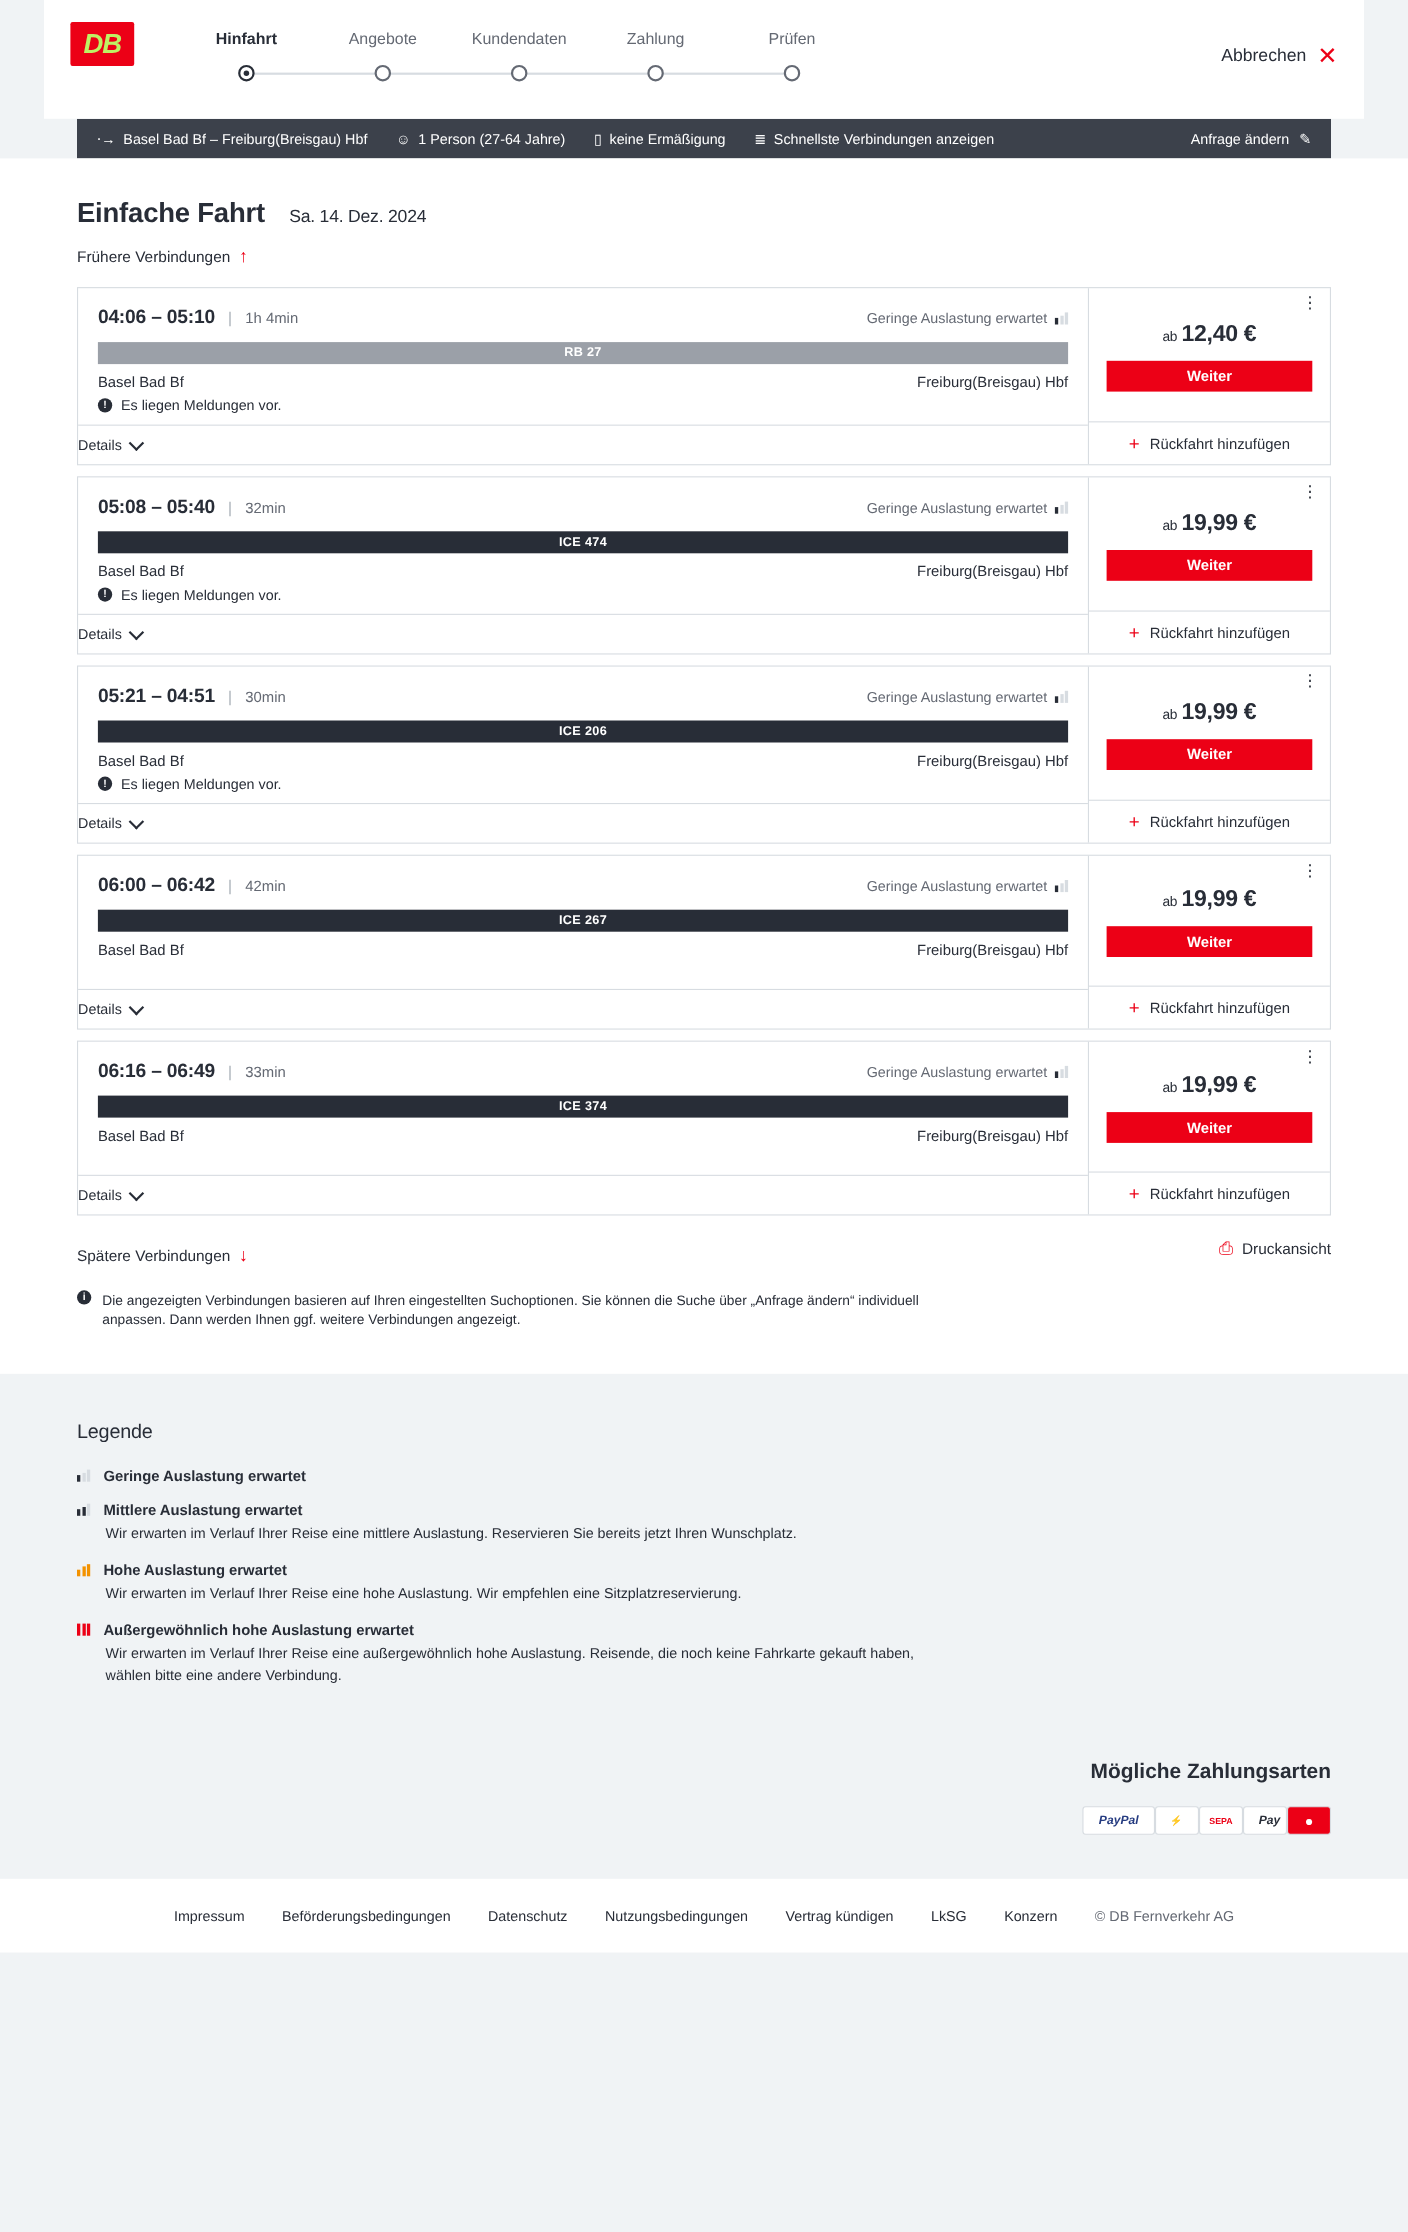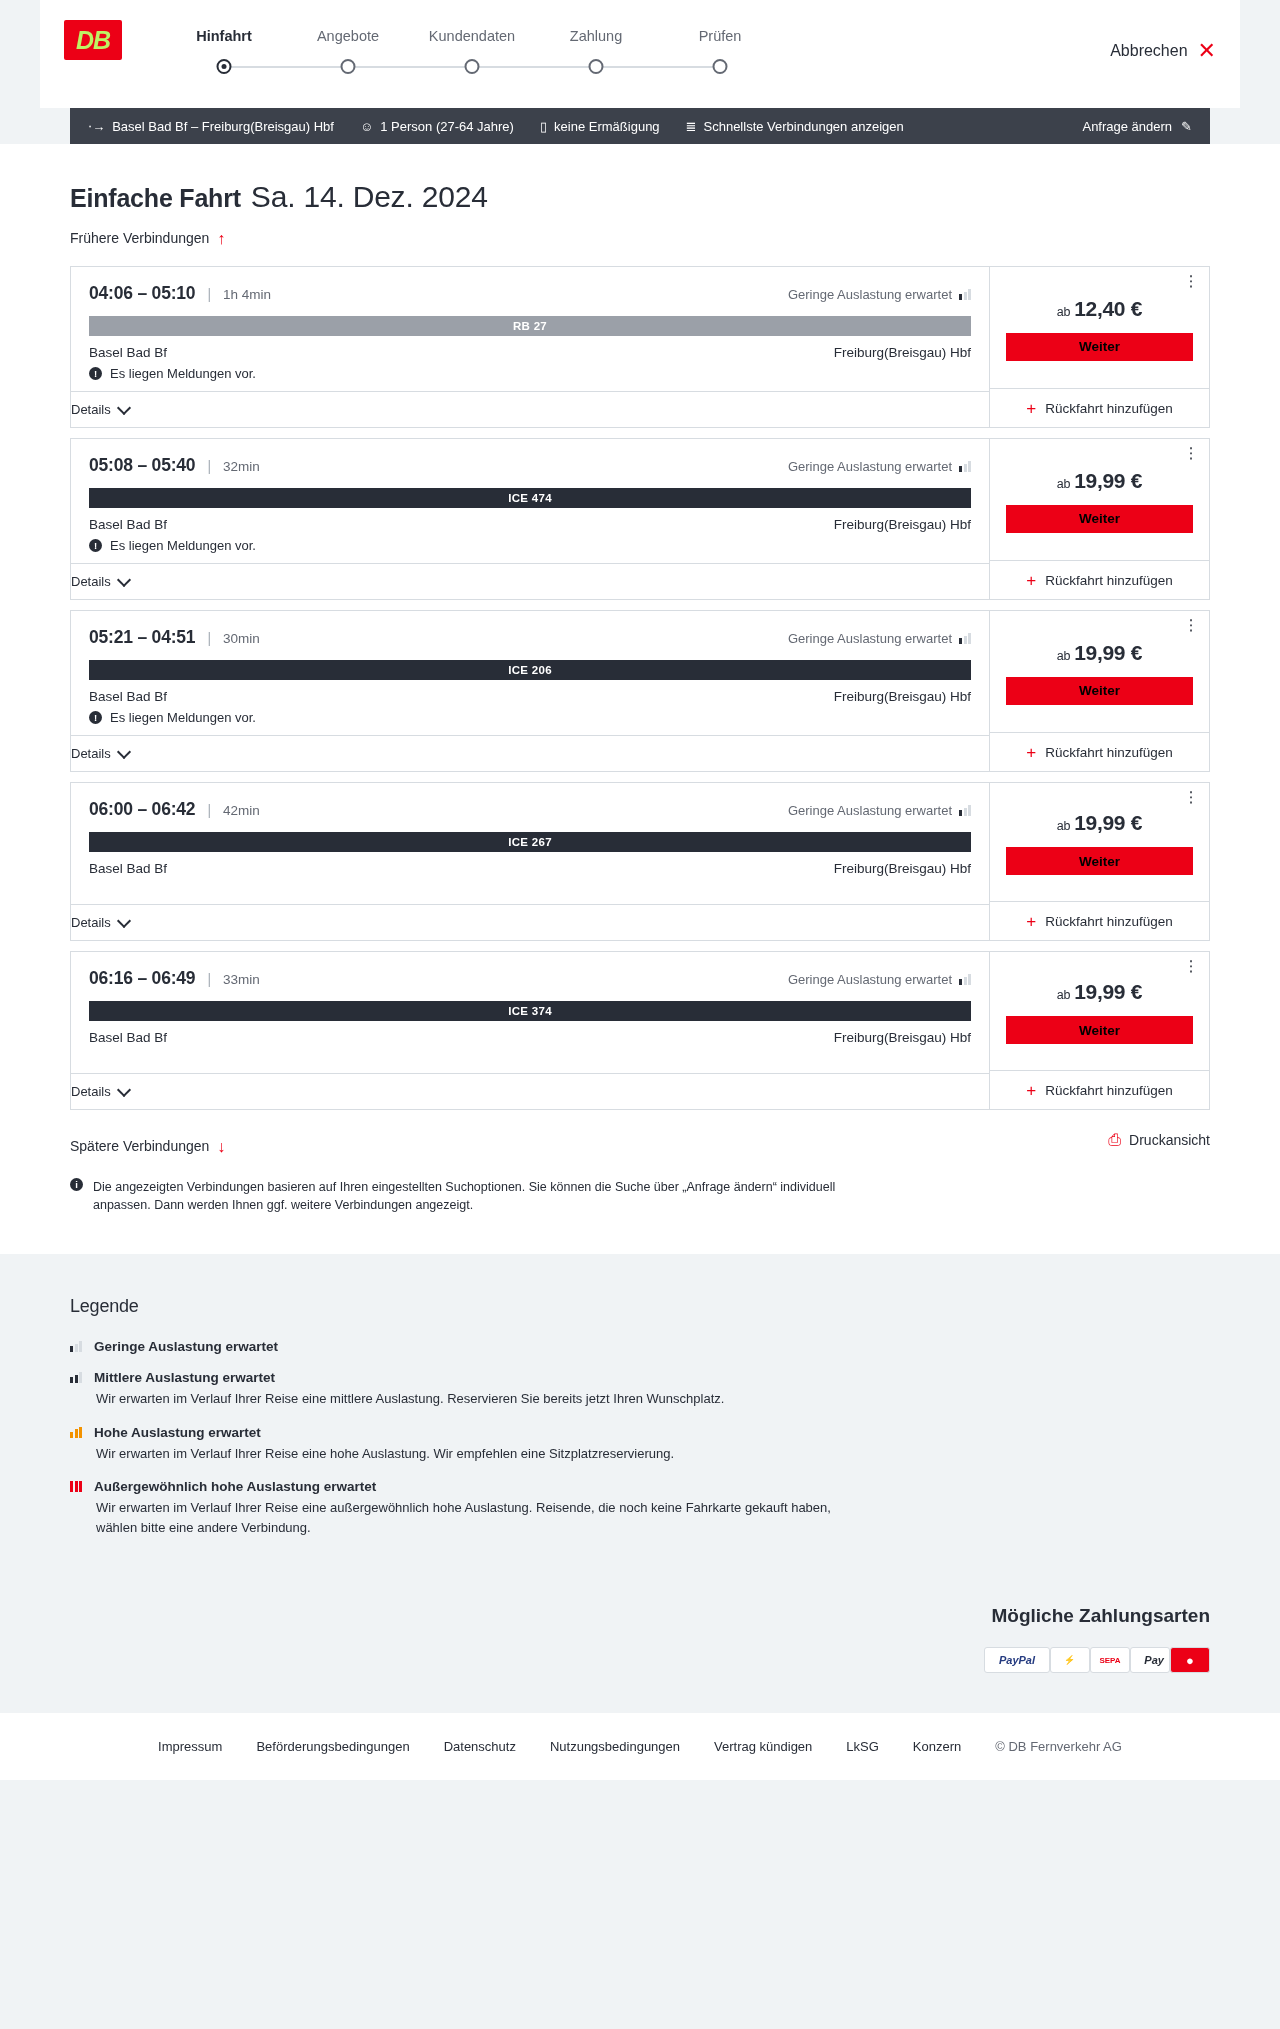--- a/index.html
+++ b/index.html
@@ -75,21 +75,21 @@
   }
   .summary-item { display: flex; align-items: center; gap: 7px; margin-right: 26px; white-space: nowrap; }
   .summary-spacer { flex: 1; }
   .summary-edit { display: flex; align-items: center; gap: 9px; cursor: pointer; }
   .ico { display: inline-block; line-height: 1; }
 
   
   .content { background: #fff; padding: 0 70px 40px 70px; margin: 0; }
   .content-inner { padding-top: 36px; }
   .page-title { font-size: 25px; font-weight: bold; margin: 0 0 2px 0; letter-spacing: -0.2px; }
-  .page-title .date { font-weight: normal; font-size: 30px; margin-left: 10px; }
+  .page-title .date { font-weight: normal; font-size: 16px; margin-left: 22px; }
   .earlier-link, .later-link {
     font-size: 14px; color: #282d37; display: inline-flex; align-items: flex-start; gap: 8px;
     margin-top: 14px; cursor: pointer;
   }
   .arrow-red { color: #ec0016; font-size: 16px; }
 
   
   .conn-list { margin-top: 18px; }
   .conn-card {
     display: flex;
@@ -156,21 +156,21 @@
   .kebab {
     position: absolute; top: 8px; right: 10px;
     font-size: 15px; color: #282d37; letter-spacing: 0; line-height: 0.8;
     cursor: pointer; text-align: center; width: 16px;
   }
   .price-block { flex: 1; display: flex; flex-direction: column; align-items: center; justify-content: center; padding: 28px 0 12px 0; }
   .price { font-size: 21px; font-weight: bold; letter-spacing: -0.3px; }
   .price .ab { font-size: 12.5px; font-weight: normal; margin-right: 4px; }
   .weiter-btn {
     margin: 12px 16px 14px 16px;
-    background: #ec0016; color: #000000;
+    background: #ec0016; color: #ffffff;
     height: 28px; min-width: 128px;
     display: flex; align-items: center; justify-content: center;
     font-size: 13.5px; font-weight: bold; cursor: pointer; border: none;
     width: calc(100% - 32px);
   }
   .return-row {
     border-top: 1px solid #d7dce1;
     display: flex; align-items: center; justify-content: center;
     gap: 9px; height: 39px; font-size: 13.5px; cursor: pointer;
   }

